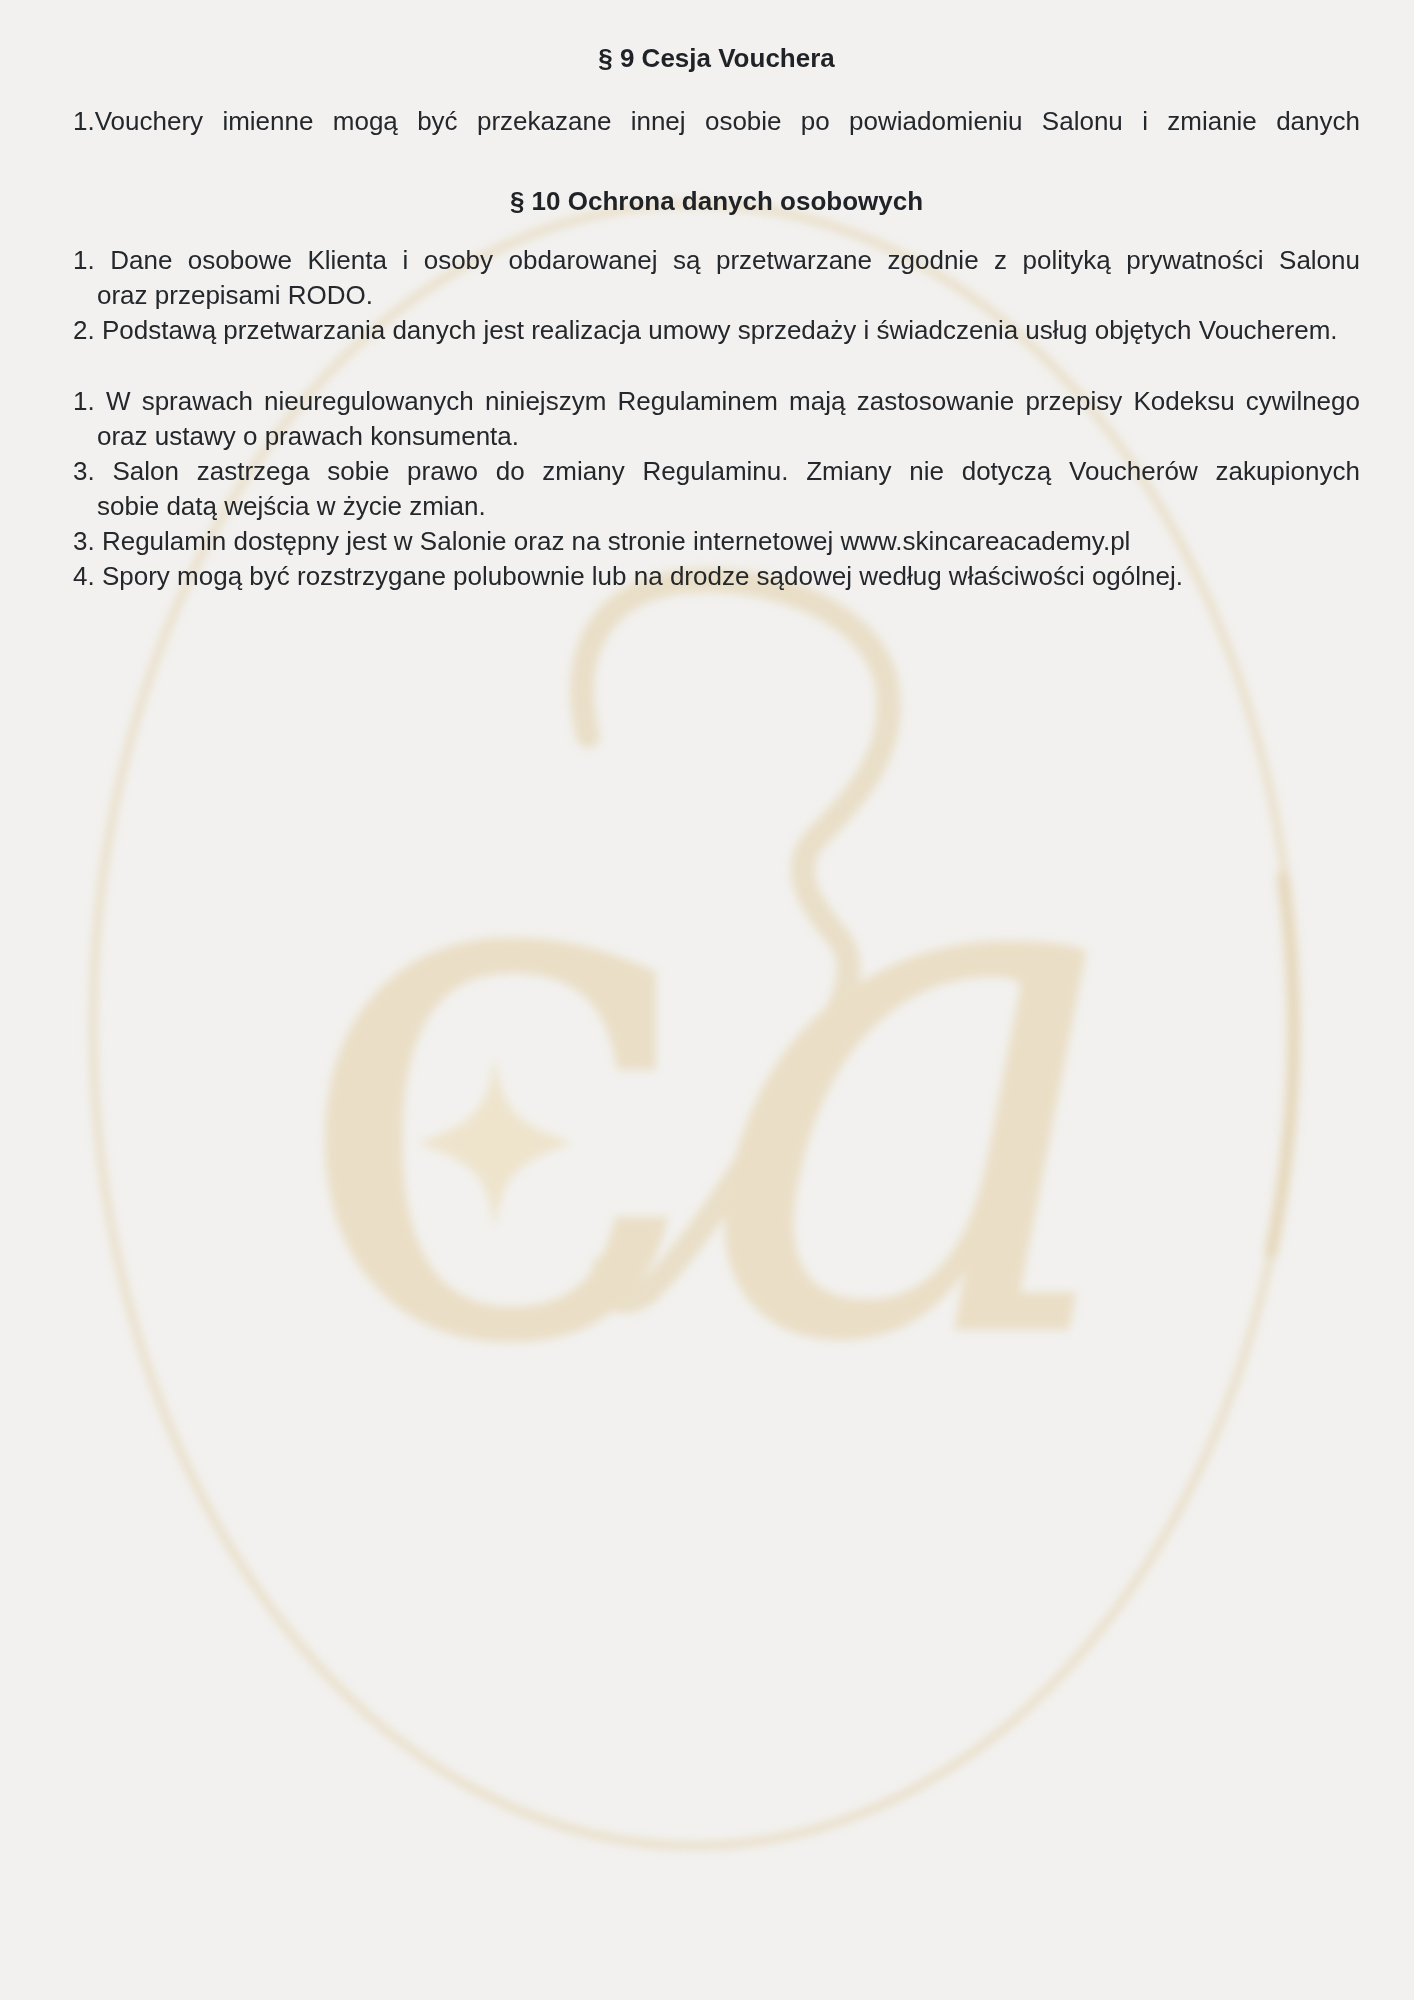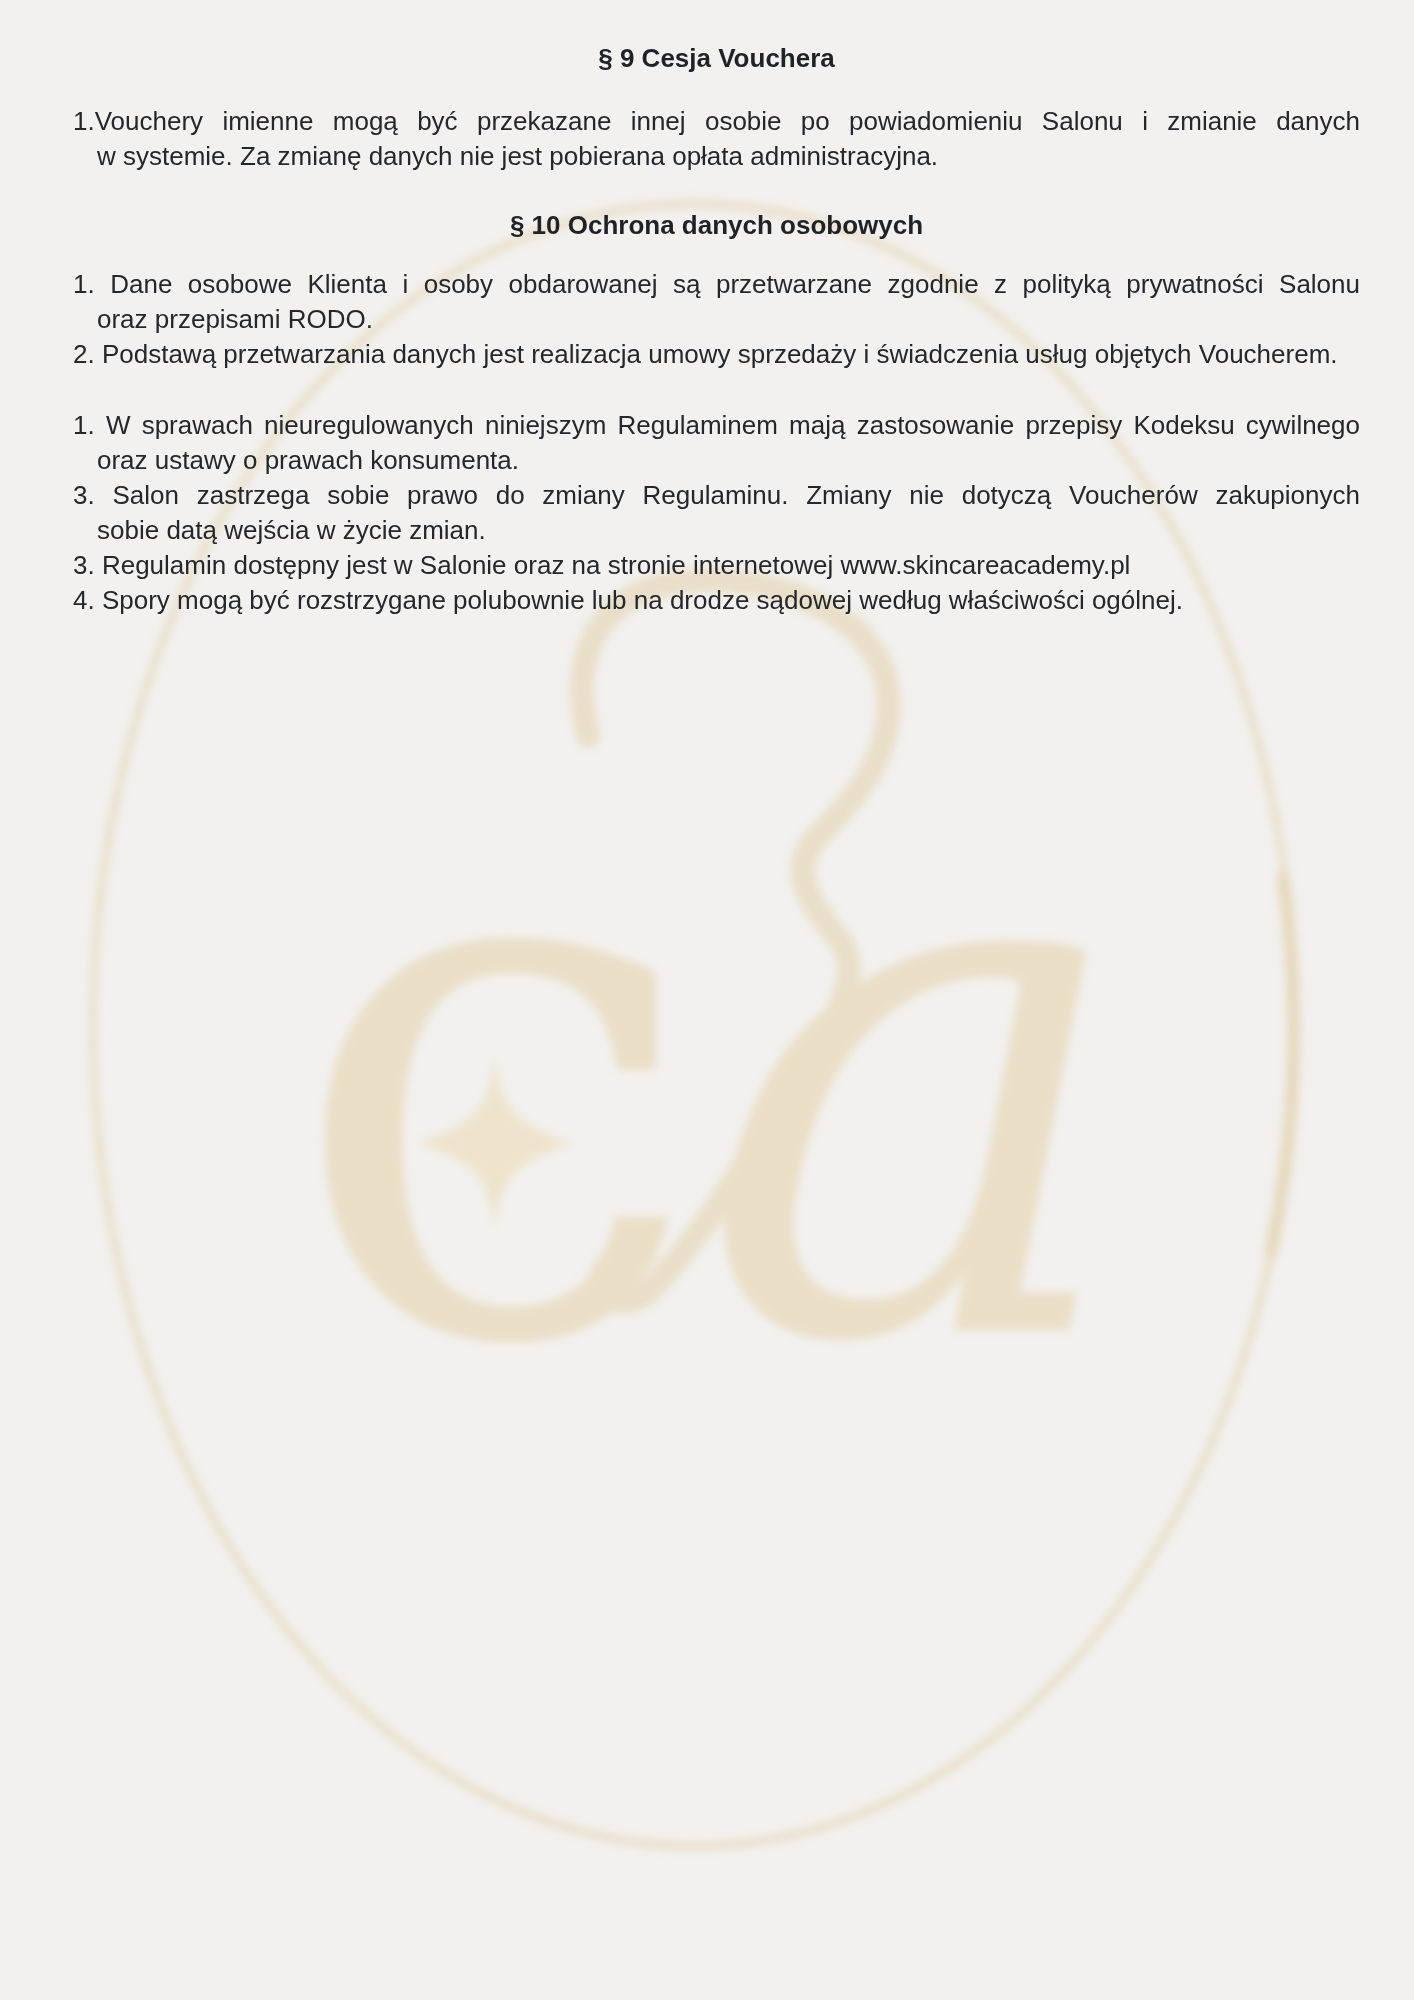--- a/index.html
+++ b/index.html
@@ -54,21 +54,21 @@
     word-spacing: normal;
   }
   .l.j {
     text-align: justify;
     text-align-last: justify;
   }
   .l.cont {
     margin-left: 24px;
   }
   .mt40 { margin-top: 28px; }
-  .mt38 { margin-top: 34px; }
+  .mt38 { margin-top: 45px; }
   .mt36 { margin-top: 36px; }
   .mt34 { margin-top: 24px; }
   .wm-letter {
     font-family: "DejaVu Serif", serif;
   }
   .wm-letter.it {
     font-style: italic;
   }
 </style>
 </head>
@@ -100,21 +100,20 @@
                C 512,1164 503,1178 495,1230
                C 487,1178 478,1164 417,1143
                C 478,1122 487,1108 495,1056 Z" fill="#ecdcb6"></path>
     </g>
   </svg>
 
   <main class="content">
 
     <h2 class="hd">§ 9 Cesja Vouchera</h2>
     <p class="l j mt40">1.Vouchery imienne mogą być przekazane innej osobie po powiadomieniu Salonu i zmianie danych</p>
-    <p class="l cont">w systemie. Za zmianę danych nie jest pobierana opłata administracyjna.</p>
 
     <h2 class="hd mt38">§ 10 Ochrona danych osobowych</h2>
     <p class="l j mt34">1. Dane osobowe Klienta i osoby obdarowanej są przetwarzane zgodnie z polityką prywatności Salonu</p>
     <p class="l cont">oraz przepisami RODO.</p>
     <p class="l">2. Podstawą przetwarzania danych jest realizacja umowy sprzedaży i świadczenia usług objętych Voucherem.</p>
 
     <p class="l j mt36">1. W sprawach nieuregulowanych niniejszym Regulaminem mają zastosowanie przepisy Kodeksu cywilnego</p>
     <p class="l cont">oraz ustawy o prawach konsumenta.</p>
     <p class="l j">3. Salon zastrzega sobie prawo do zmiany Regulaminu. Zmiany nie dotyczą Voucherów zakupionych</p>
     <p class="l cont">sobie datą wejścia w życie zmian.</p>

